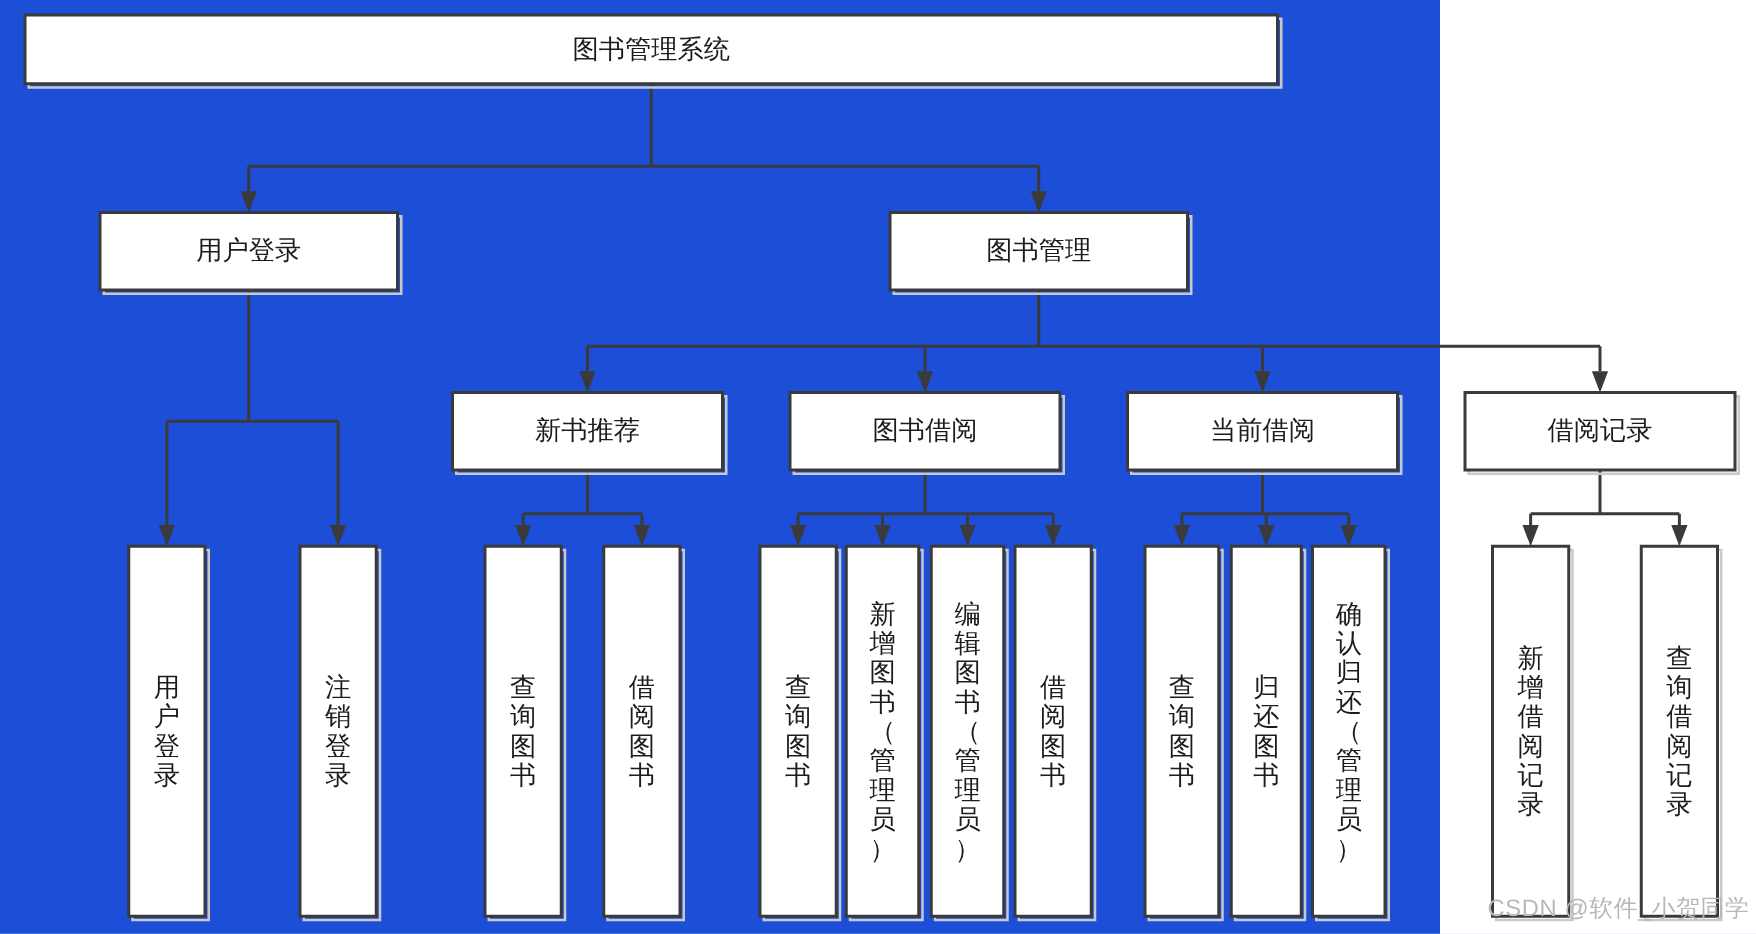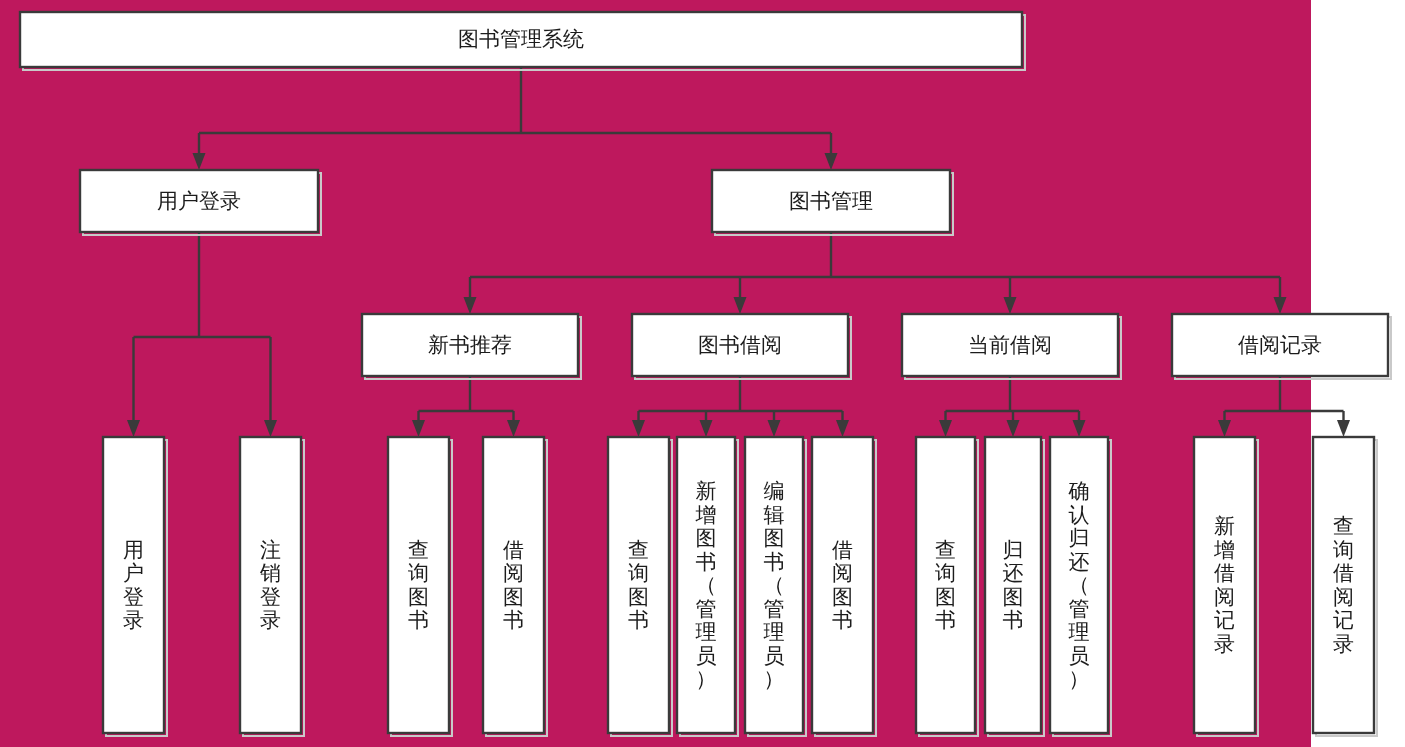--- a/index.html
+++ b/index.html
@@ -9,23 +9,23 @@
   }
   body {
     width: 1405px;
     height: 747px;
     font-family: "Liberation Sans", "DejaVu Sans", sans-serif;
     overflow: hidden;
     position: relative;
   }
   #diagram-root {
     position: relative;
-    width: 1311px;
+    width: 1152px;
     height: 747px;
-    background: #be185d;
+    background: #1d4ed8;
   }
   svg.diagram-canvas {
     position: absolute;
     left: 0;
     top: 0;
     width: 1405px;
     height: 747px;
     display: block;
   }
   .node-box {
@@ -225,13 +225,14 @@
           <rect class="node-box" x="1194" y="437" width="61" height="296"></rect>
           <text class="node-label-v" x="1224.5" y="533.3"><tspan x="1224.5" dy="0">新</tspan><tspan x="1224.5" dy="23.5">增</tspan><tspan x="1224.5" dy="23.5">借</tspan><tspan x="1224.5" dy="23.5">阅</tspan><tspan x="1224.5" dy="23.5">记</tspan><tspan x="1224.5" dy="23.5">录</tspan></text>
         </g>
         <g>
           <rect class="node-shadow" x="1316" y="440" width="61" height="296"></rect>
           <rect class="node-box" x="1313" y="437" width="61" height="296"></rect>
           <text class="node-label-v" x="1343.5" y="533.3"><tspan x="1343.5" dy="0">查</tspan><tspan x="1343.5" dy="23.5">询</tspan><tspan x="1343.5" dy="23.5">借</tspan><tspan x="1343.5" dy="23.5">阅</tspan><tspan x="1343.5" dy="23.5">记</tspan><tspan x="1343.5" dy="23.5">录</tspan></text>
         </g>
       </g>
   </svg>
+  <div class="watermark-text" id="watermark" style="left: 1190px; top: 714px;">CSDN @软件_小贺同学</div>
 </div>
 
 </body></html>

